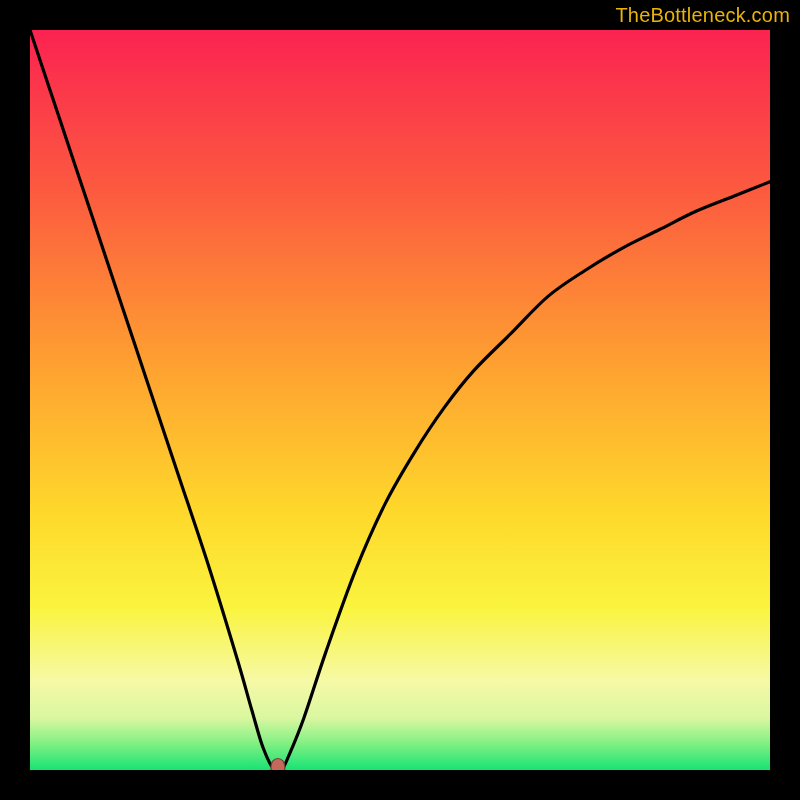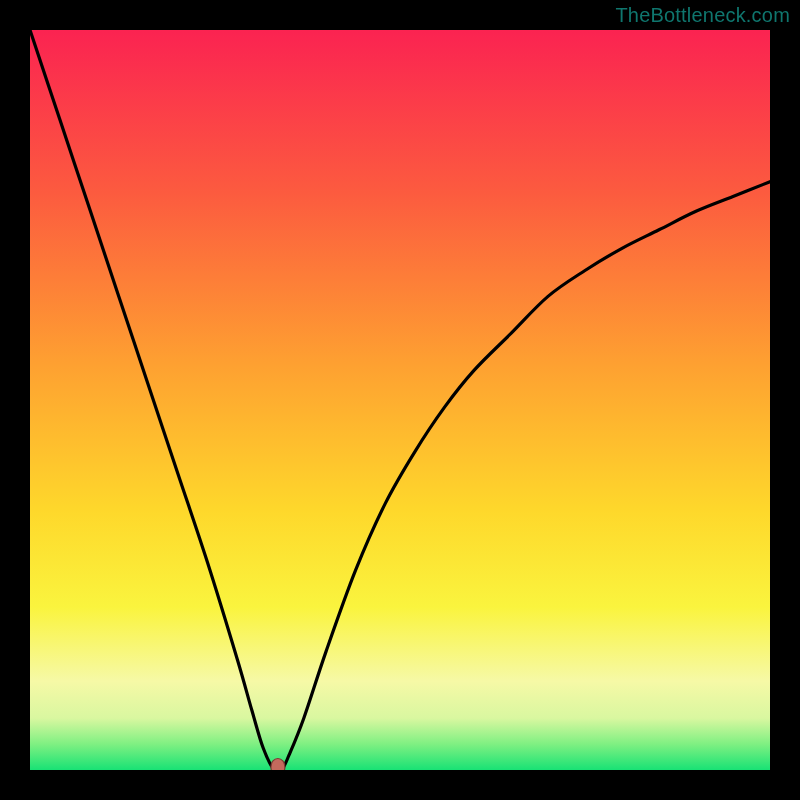--- a/index.html
+++ b/index.html
@@ -13,21 +13,21 @@
   .frame {
     position: relative;
     width: 800px;
     height: 800px;
     background: #000;
   }
   .watermark {
     position: absolute;
     top: 4px;
     right: 10px;
-    color: #0f766e;
+    color: #eab308;
     font-size: 20px;
     font-weight: 500;
     letter-spacing: 0.2px;
     z-index: 3;
   }
   .plot {
     position: absolute;
     left: 30px;
     top: 30px;
     width: 740px;

